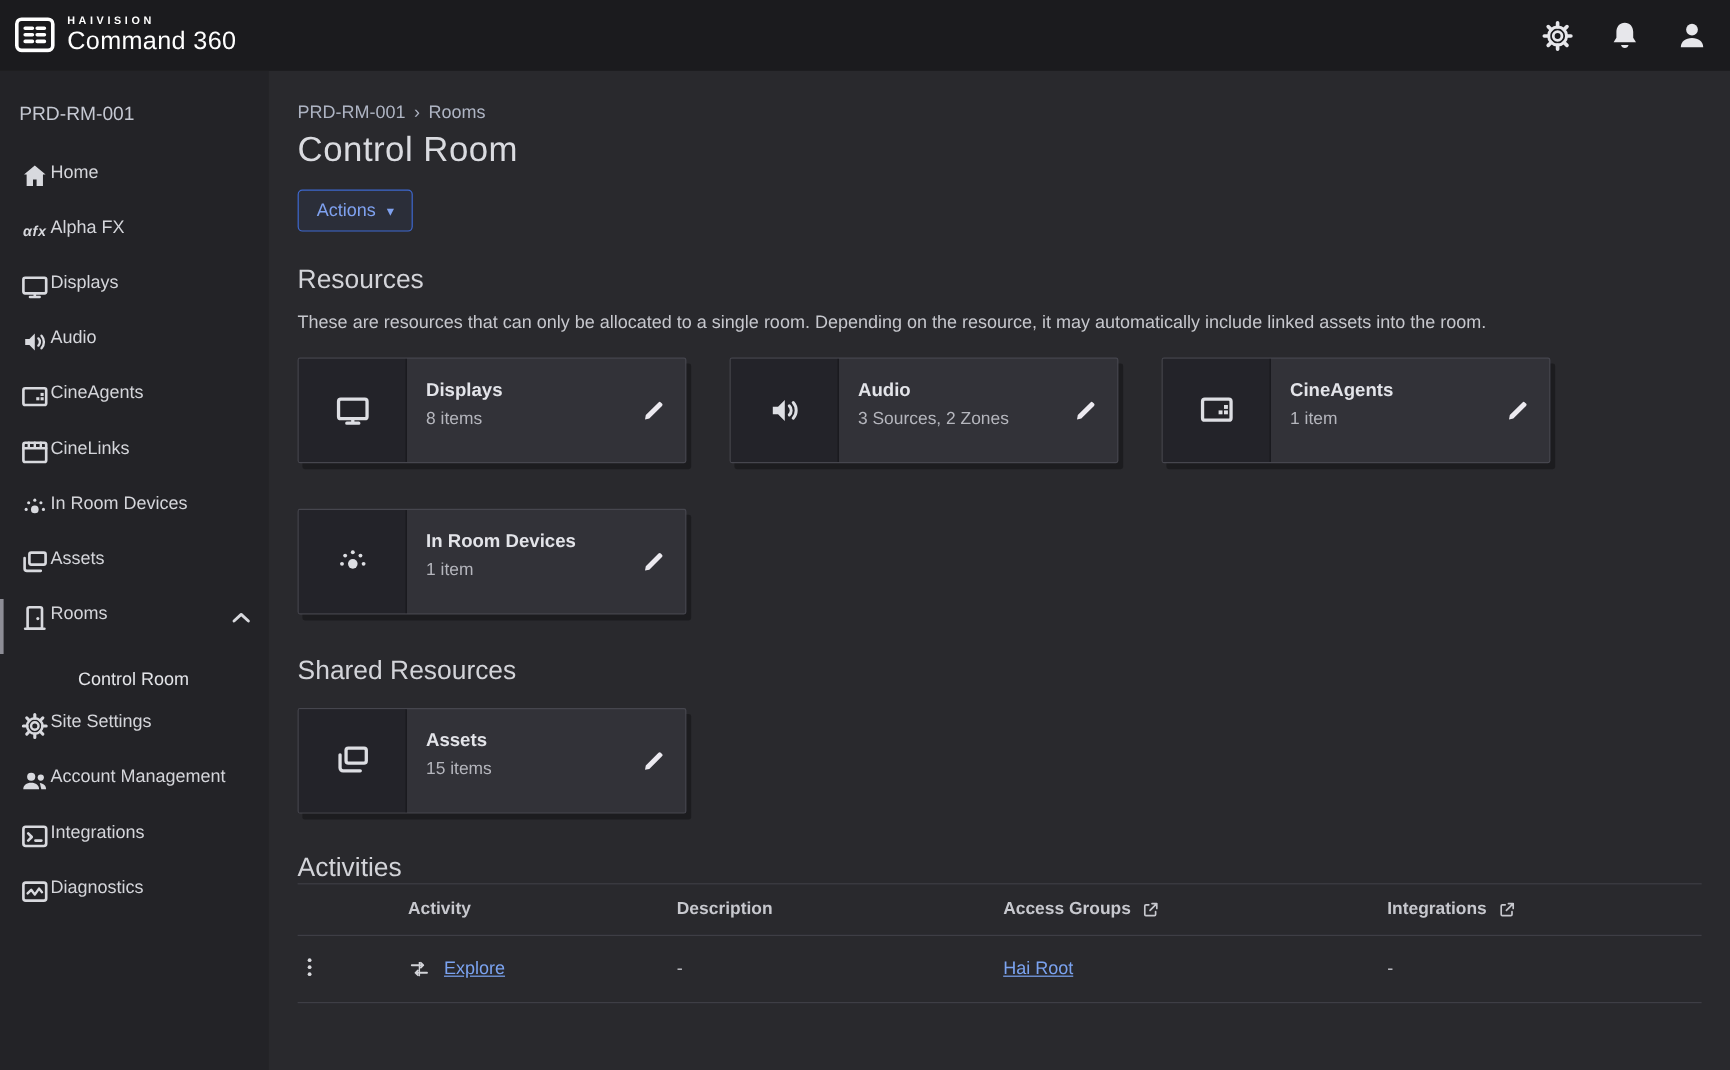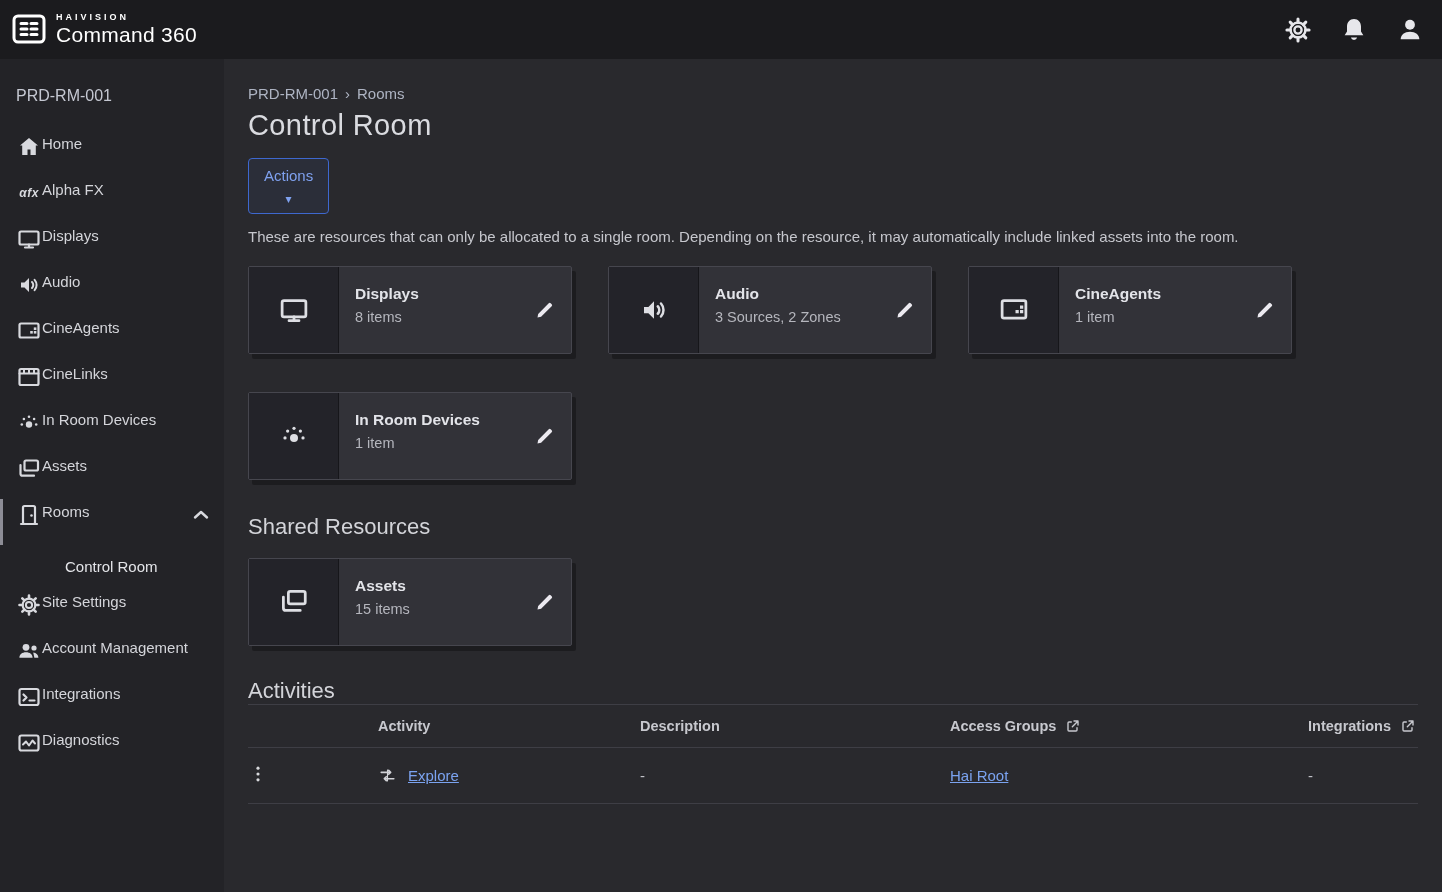--- a/index.html
+++ b/index.html
@@ -48,21 +48,20 @@
   .main { flex:1; min-width:0; padding:26px 24px 0 24px; overflow:hidden; }
   .breadcrumb { font-size:15px; color:#aeb4c3; display:flex; gap:7px; align-items:center; }
   .crumb { cursor:pointer; }
   .crumb-sep { color:#aeb4c3; }
   .page-title { font-size:29px; font-weight:500; color:#dadbe0; margin:7px 0 16px; letter-spacing:0.4px; }
   .actions-btn {
     display:inline-flex; align-items:center; gap:9px;
     background:rgba(77,118,224,0.07); border:1px solid #3e68cf; border-radius:4px;
     color:#7fa1ef; font-size:15px; padding:8px 15px; cursor:pointer;
     font-family:inherit;
-    flex-direction:column;
   }
   .actions-caret { font-size:12px; line-height:1; }
   .section-heading { font-size:22px; font-weight:500; color:#d3d4d9; }
   .h-resources { margin-top:27px; }
   .section-desc { font-size:15px; color:#c6c7cd; line-height:1.55; max-width:1160px; margin-top:11px; }
   .cards { display:flex; flex-wrap:wrap; column-gap:36px; row-gap:38px; margin-top:18px; }
   .card {
     width:324px; height:88px; background:#323238;
     border:1px solid #46464e; border-radius:2px;
     box-shadow:4px 5px 0 rgba(0,0,0,0.30);
@@ -82,21 +81,21 @@
     width:20px; height:20px; color:#eceaf0; cursor:pointer;
   }
   .h-shared { margin-top:34px; }
   .h-activities { margin-top:32px; }
   .count-text { font-size:14.5px; color:#d2d3d8; margin:8px 0 14px; }
 
   
   .tbl { width:100%; }
   .t-header, .t-row {
     display:grid; grid-template-columns:68px 224px 272px 320px 1fr;
-    align-items:center; border-bottom:1px solid #3e3e45;gap:38px;
+    align-items:center; border-bottom:1px solid #3e3e45;
   }
   .t-header { height:44px; border-top:1px solid #3e3e45; }
   .t-cell { padding-left:24px; min-width:0; }
   .th { font-size:14.5px; font-weight:bold; color:#c7c8ce; display:flex; align-items:center; gap:9px; }
   .ext-icon { width:16px; height:16px; color:#c7c8ce; cursor:pointer; }
   .t-row { height:56px; font-size:15px; }
   .kebab-btn { width:20px; height:20px; color:#d8d9dd; cursor:pointer; margin:0 auto; }
   .activity-cell { display:flex; align-items:center; gap:11px; }
   .explore-icon { width:19px; height:19px; color:#d2d3d8; }
   .tbl-link { color:#7ba3f0; text-decoration:underline; cursor:pointer; }
@@ -291,20 +290,21 @@
       <span class="crumb">Rooms</span>
     </div>
 
     <h1 class="page-title">Control Room</h1>
 
     <button class="actions-btn">
       <span>Actions</span>
       <span class="actions-caret">▾</span>
     </button>
 
+    <h2 class="section-heading h-resources">Resources</h2>
     <p class="section-desc">These are resources that can only be allocated to a single room. Depending on the resource, it may automatically include linked assets into the room.</p>
 
     <div class="cards">
       <div class="card">
         <div class="card-iconbox">
             <span class="icon">
               <svg viewBox="0 0 24 24">
                 <rect x="2.5" y="4.5" width="19" height="13" rx="1.5" fill="none" stroke="currentColor" stroke-linecap="round" stroke-linejoin="round" stroke-width="2.2"></rect>
                 <path d="M12 17.5v3M8 20.5h8" fill="none" stroke="currentColor" stroke-linecap="round" stroke-linejoin="round" stroke-width="2.2"></path>
               </svg>

